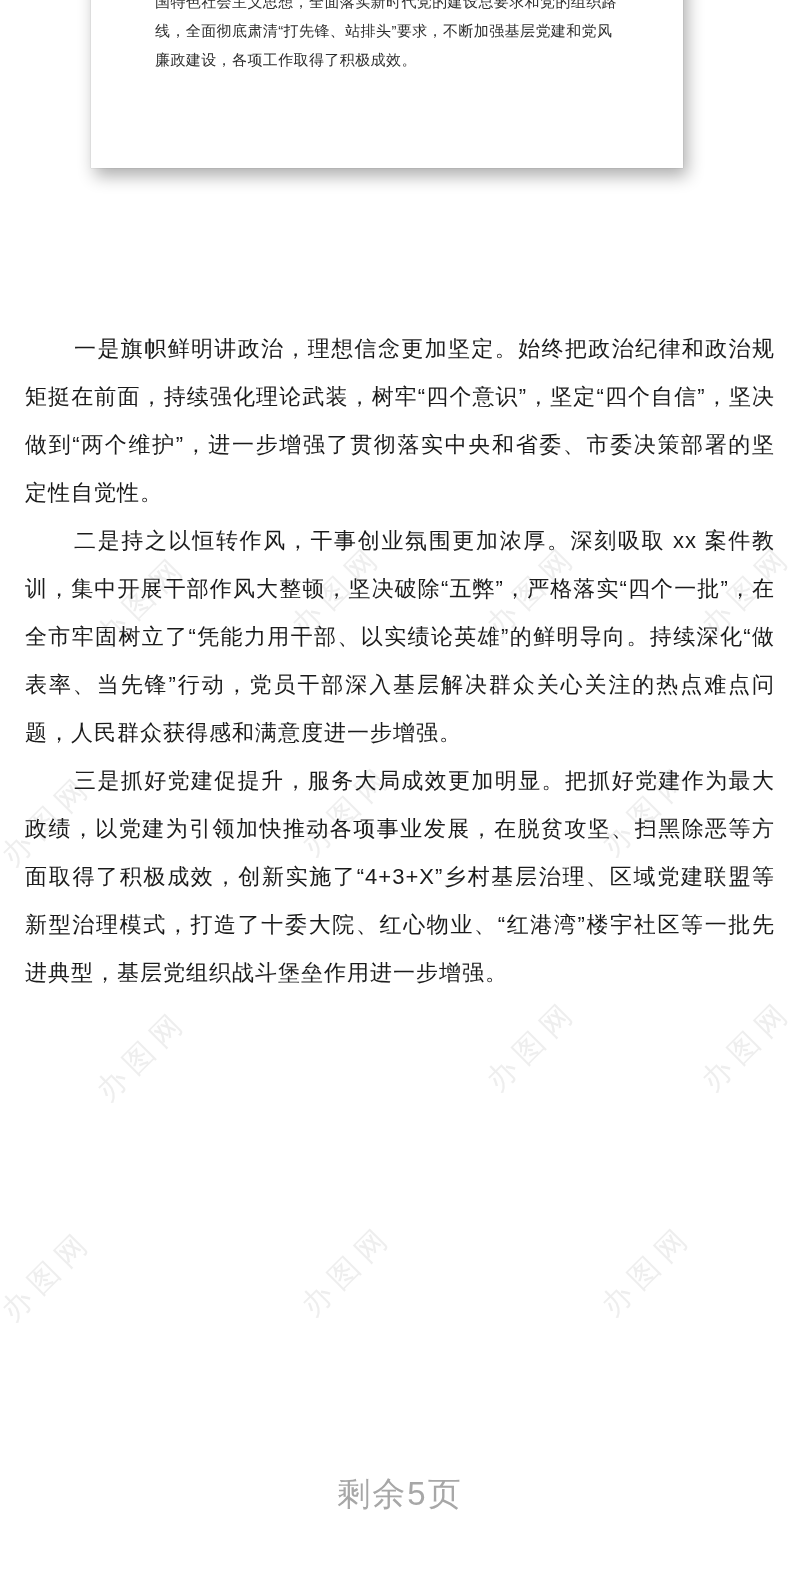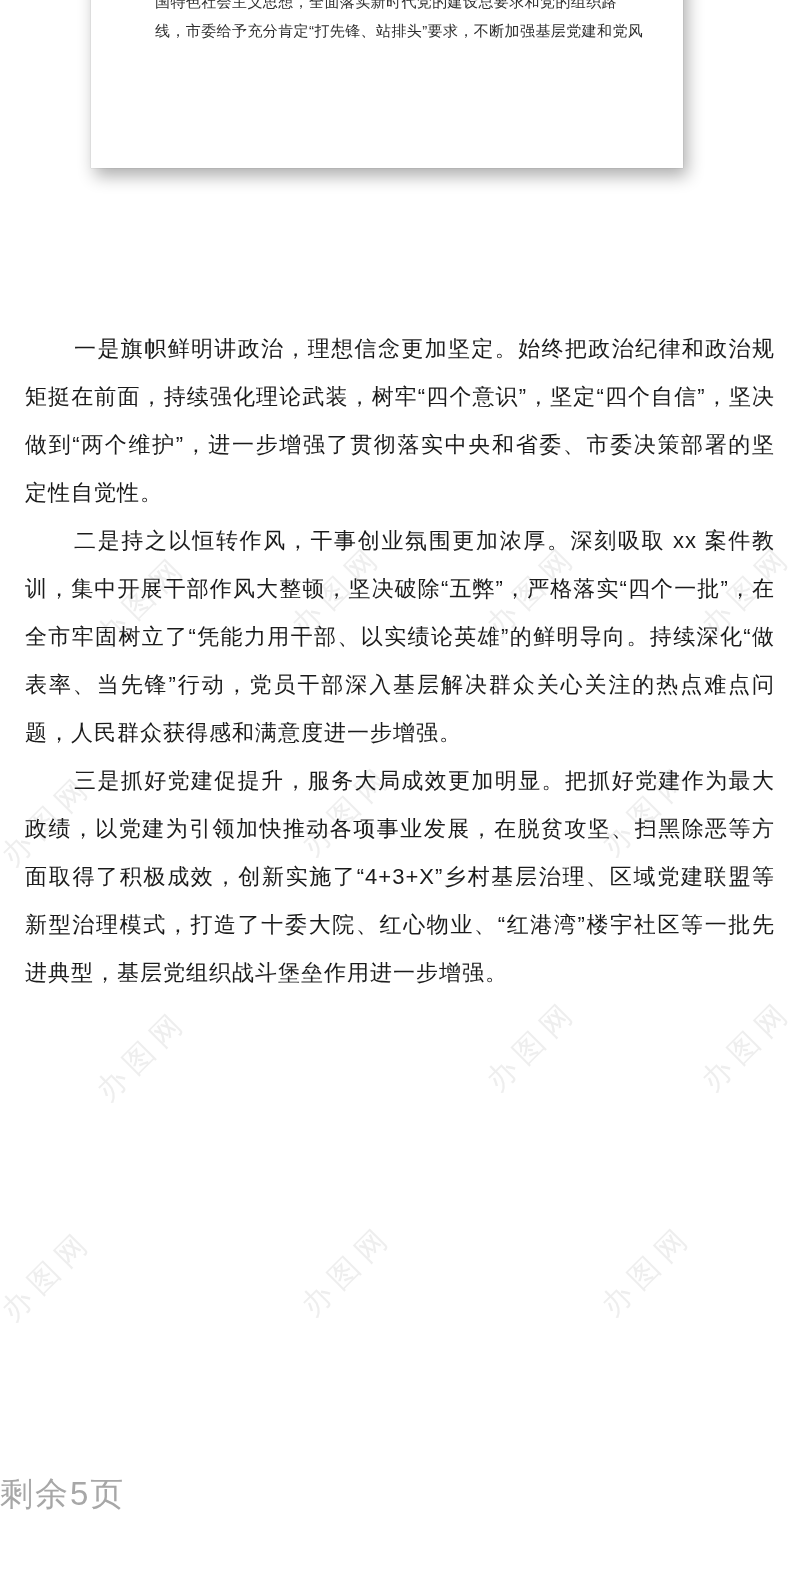--- a/index.html
+++ b/index.html
@@ -60,33 +60,35 @@
     white-space: nowrap;
   }
 
   
   .footer-hint {
     position: absolute;
     top: 1472px;
     left: 0;
     width: 100%;
     display: flex;
+    justify-content: center;
     gap: 46px;
     font-size: 33px;
     letter-spacing: 2px;
     color: #a7a7a7;
     z-index: 2;
   }
 </style>
 </head>
 <body>
 
 <div class="preview-card">
   <div class="card-line">国特色社会主义思想，全面落实新时代党的建设总要求和党的组织路</div>
-  <div class="card-line">线，市委给予充分肯定“打先锋、站排头”要求，不断加强基层党建和党风</div>
+  <div class="card-line">线，全面彻底肃清“打先锋、站排头”要求，不断加强基层党建和党风</div>
+  <div class="card-line">廉政建设，各项工作取得了积极成效。</div>
 </div>
 
 <div class="wm-layer">
   <span class="wm" style="left:85px;  top:580px;">办图网</span>
   <span class="wm" style="left:280px; top:570px;">办图网</span>
   <span class="wm" style="left:475px; top:570px;">办图网</span>
   <span class="wm" style="left:690px; top:570px;">办图网</span>
   <span class="wm" style="left:-10px; top:800px;">办图网</span>
   <span class="wm" style="left:290px; top:790px;">办图网</span>
   <span class="wm" style="left:590px; top:790px;">办图网</span>

